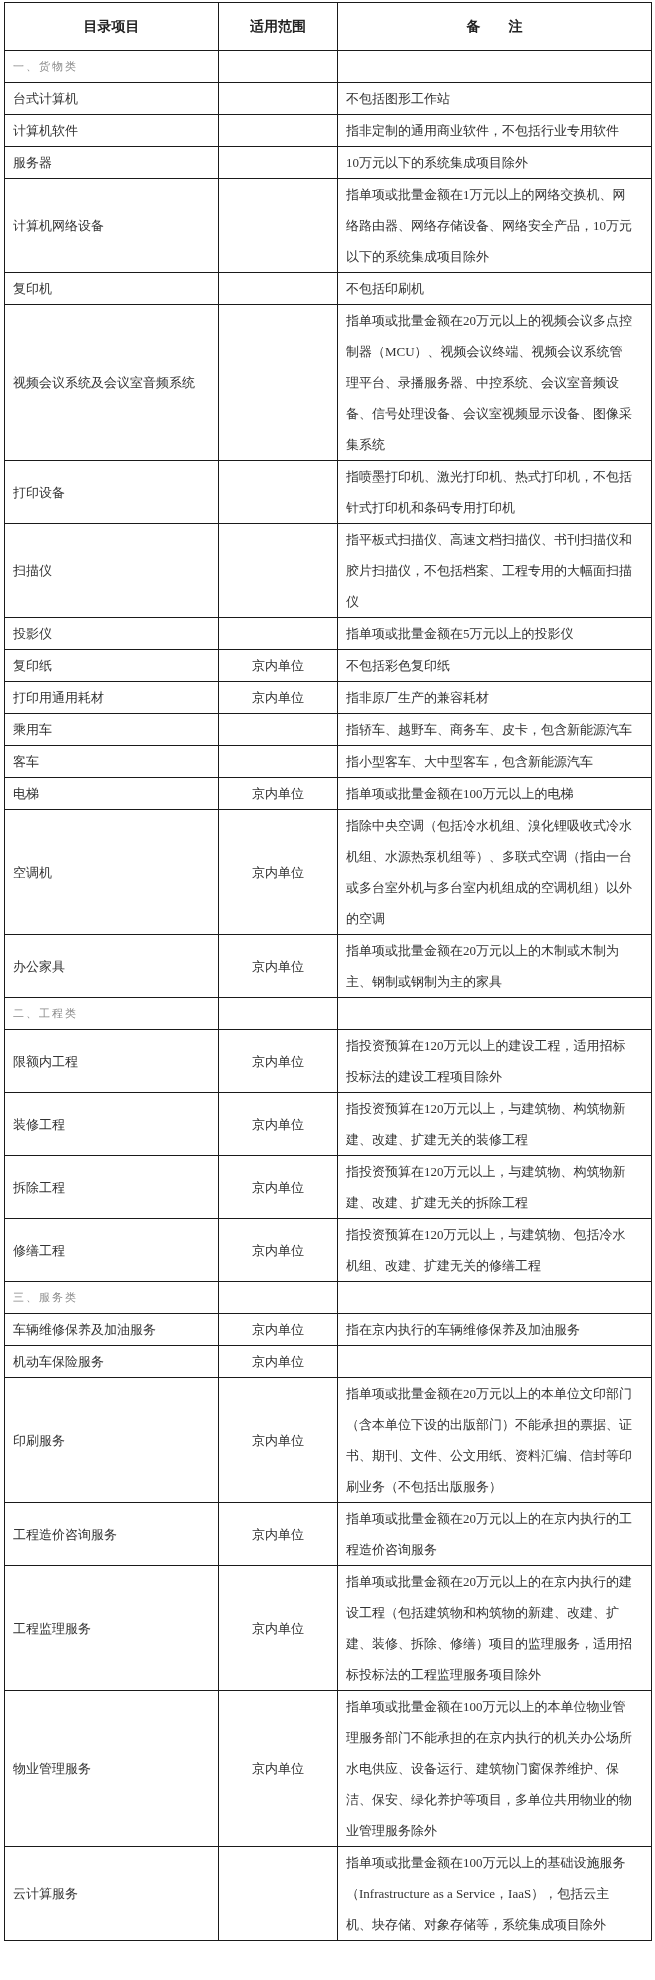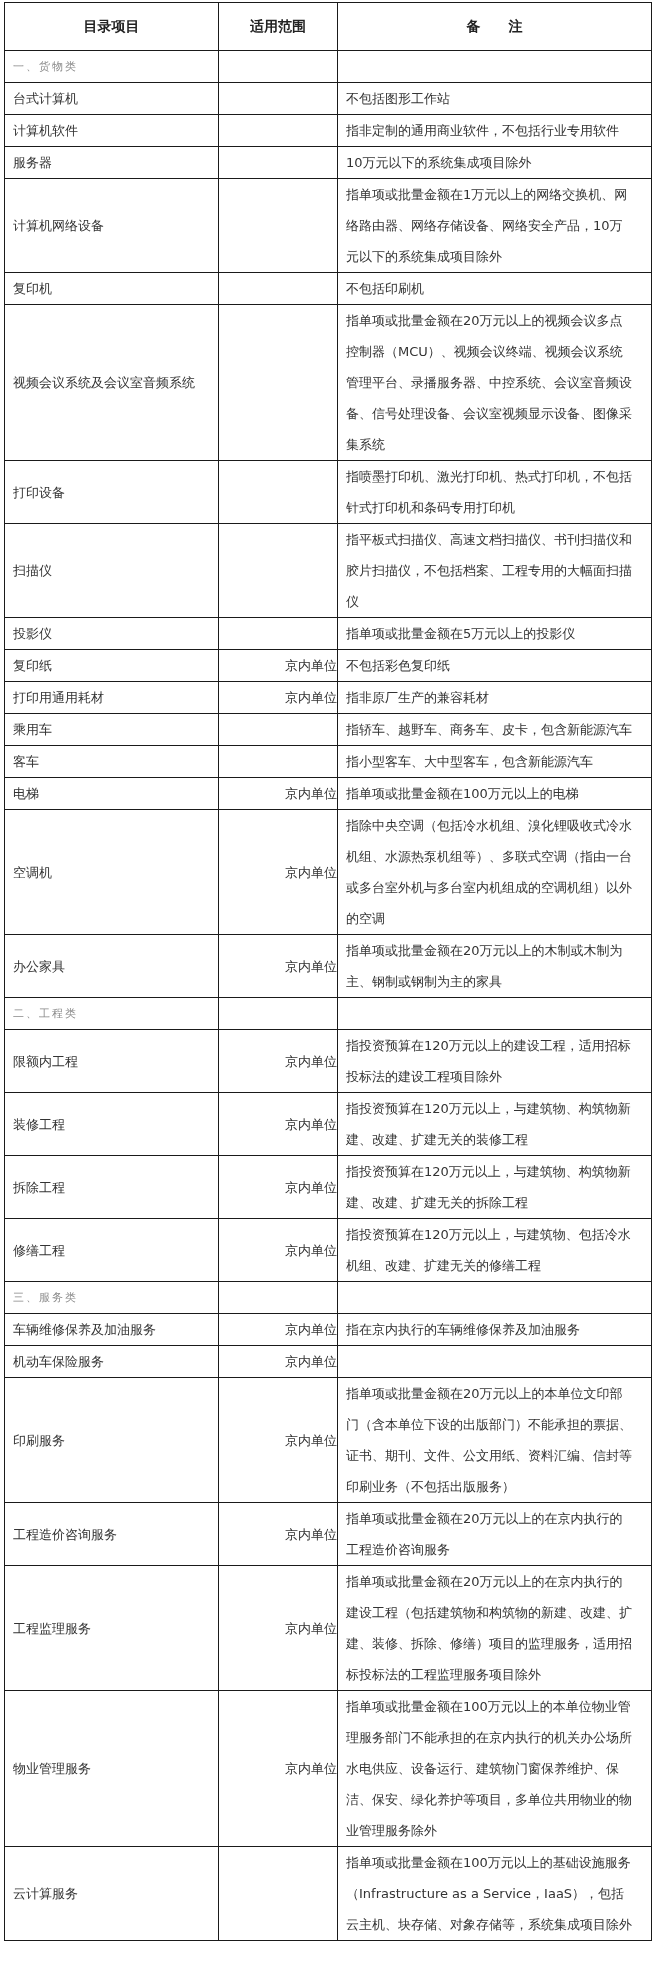--- a/index.html
+++ b/index.html
@@ -24,22 +24,22 @@
     word-break: break-all;
   }
   table.proc-table th {
     font-weight: bold;
     font-size: 14px;
     color: #222222;
     text-align: center;
     height: 31px;
     padding: 8px;
   }
-  table.proc-table td.scope { text-align: right; padding: 0; }
-  table.proc-table td.note { padding: 0 16px 0 8px; }
+  table.proc-table td.scope { text-align: center; padding: 0; }
+  table.proc-table td.note { padding: 0 16px 0 8px; font-family: Liberation Serif, serif; }
   table.proc-table tr.section td.cat {
     font-family: "DejaVu Serif", "Liberation Serif", serif;
     font-size: 11px;
     color: #8a8a8a;
     letter-spacing: 2px;
   }
 </style>
 </head>
 <body>
 

